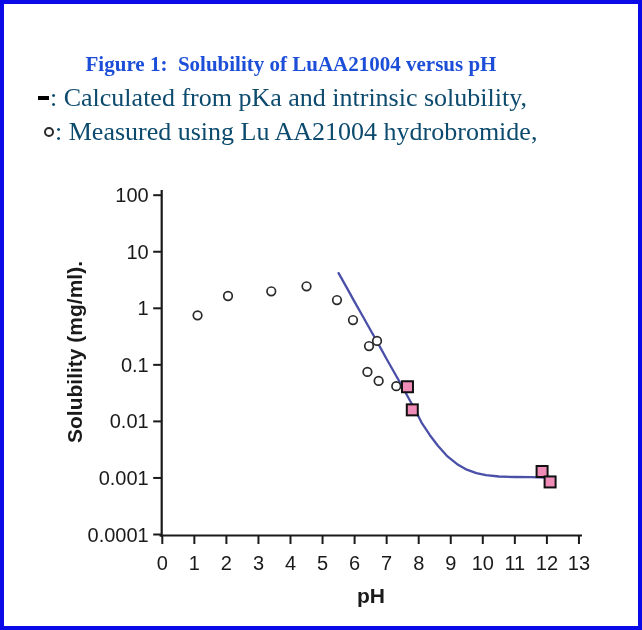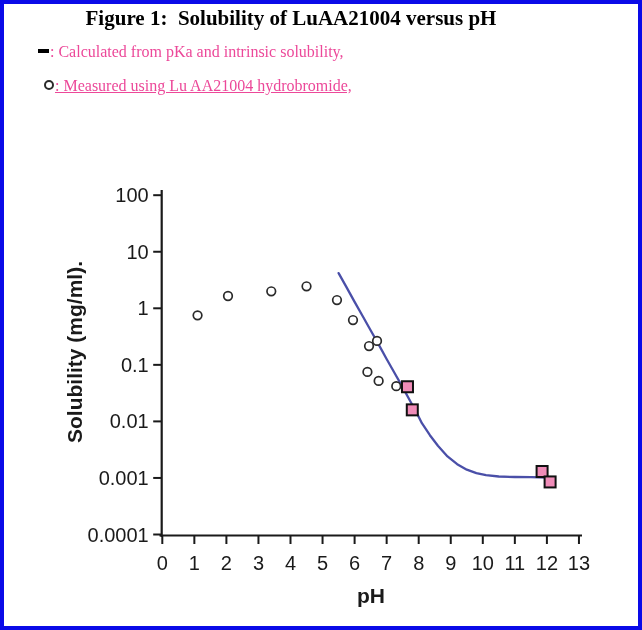--- a/index.html
+++ b/index.html
@@ -17,32 +17,33 @@
     z-index:10;
   }
   .header{
     position:absolute;top:6px;left:0;right:0;
   }
   .title{
     text-align:center;
     padding-right:60px;
     font-weight:bold;
     font-size:21px;
-    color:#000000;
+    color:#1d4ed8;
     white-space:pre;
+    margin-top:46px;
   }
   .legend{margin-top:4px;}
   .legend-row{
-    font-size:16px;
+    font-size:26px;
     line-height:34px;
-    color:#ec4899;
+    color:#0c4a6e;
     white-space:pre;
   }
   .legend-row.r1{padding-left:38px;}
-  .legend-row.r2{padding-left:44px;text-decoration:underline;}
+  .legend-row.r2{padding-left:44px;}
   .legend-row.r3{padding-left:48px;}
   .marker{
     display:inline-block;
     vertical-align:middle;
   }
   .marker.dash{
     width:11px;height:4px;
     background:#000000;
     margin:0 1px 4px 0;
   }

